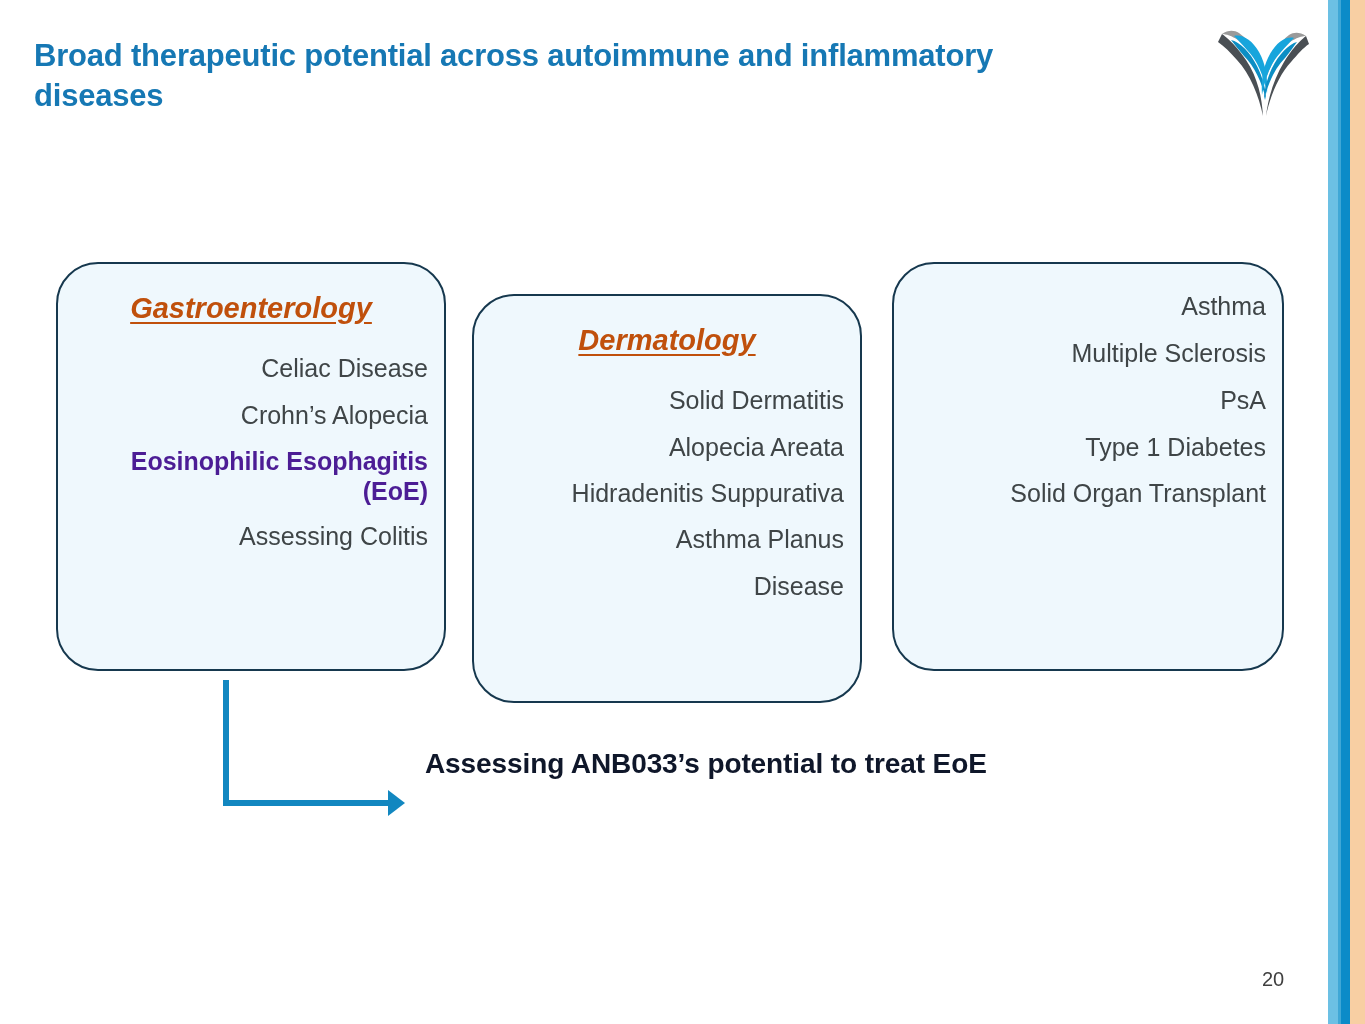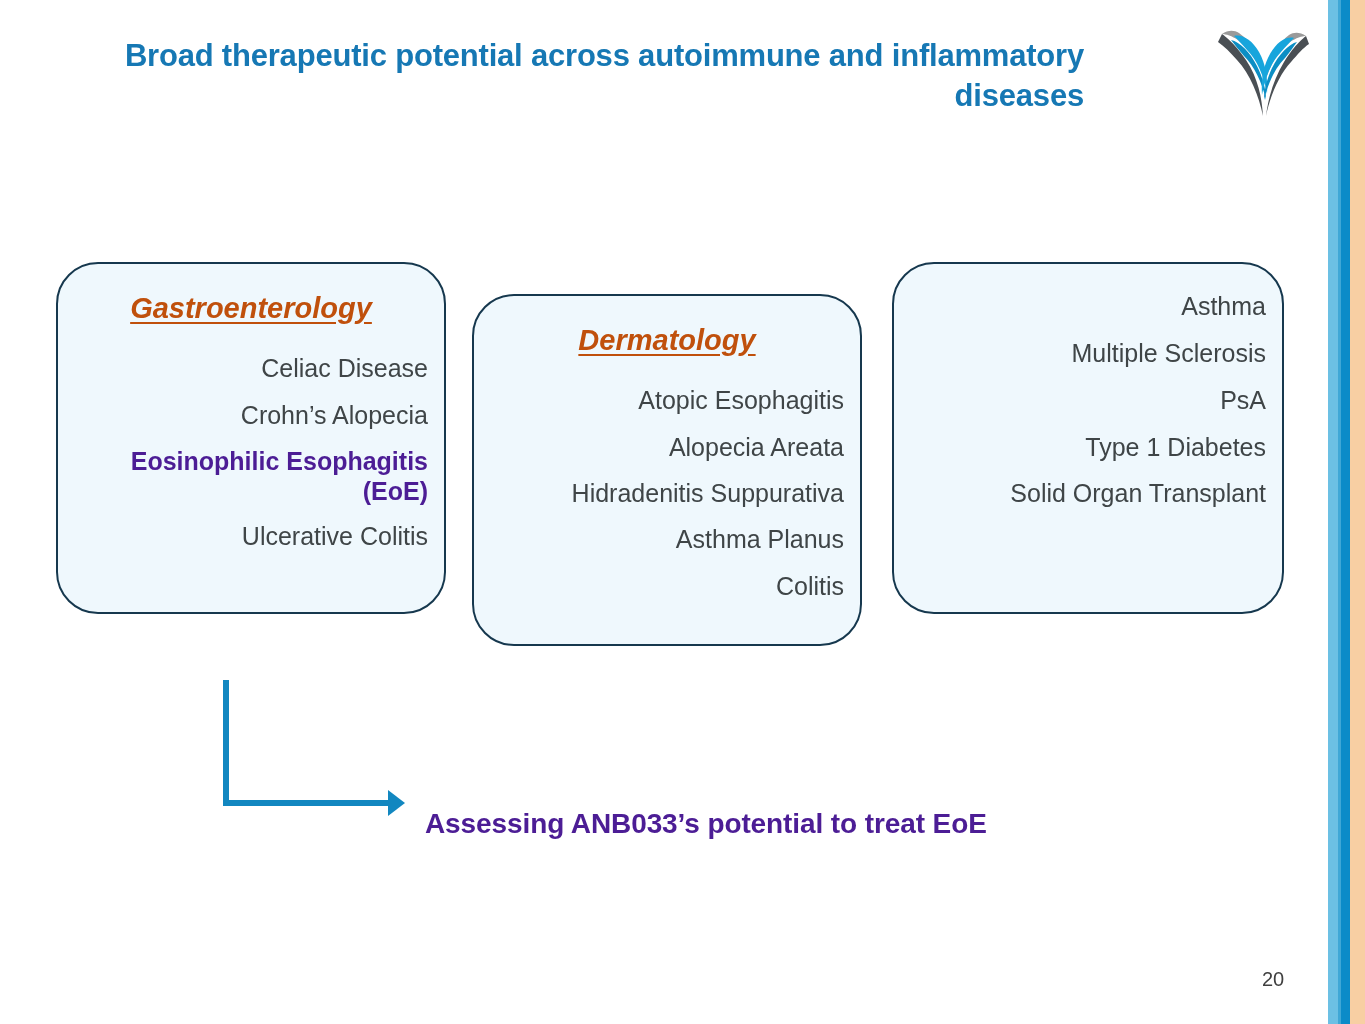--- a/index.html
+++ b/index.html
@@ -36,37 +36,36 @@
   .title {
     position: absolute;
     left: 34px;
     top: 36px;
     width: 1050px;
     color: #1678B4;
     font-size: 31px;
     font-weight: bold;
     line-height: 40px;
     letter-spacing: -0.2px;
-    text-align: right;
   }
 
   
   .logo {
     position: absolute;
     left: 1212px;
     top: 12px;
     width: 104px;
     height: 112px;
   }
 
   
   .box {
     position: absolute;
     top: 262px;
-    height: 352px;
+    height: 409px;
     background: #EFF8FD;
     border: 2px solid #16384E;
     border-radius: 42px;
     box-sizing: border-box;
     padding-top: 26px;
   }
   .box-1 { left: 56px;  width: 390px; }
   .box-2 { left: 472px; width: 390px; margin-top: 32px; }
   .box-3 { left: 892px; width: 392px; }
 
@@ -108,22 +107,22 @@
     top: 670px;
     width: 230px;
     height: 160px;
     overflow: visible;
   }
 
   
   .caption {
     position: absolute;
     left: 425px;
-    top: 808px;
-    color: #4c1d95;
+    top: 748px;
+    color: #0f172a;
     font-size: 28px;
     font-weight: bold;
     white-space: nowrap;
     letter-spacing: -0.1px;
   }
 
   
   .page-number {
     position: absolute;
     left: 1262px;
@@ -161,32 +160,32 @@
       <path d="M85 30 C 77 32, 67 42, 60 56 C 55 67, 52 78, 52 88 C 56 71, 63 56, 73 46 C 78 40, 82 34, 85 30 Z" fill="#0C8EC4"></path>
     </svg>
   </div>
 
   <div class="box box-1">
     <div class="box-heading italic">Gastroenterology</div>
     <ul class="box-list">
       <li>Celiac Disease</li>
       <li>Crohn’s Alopecia</li>
       <li class="emphasis two-line">Eosinophilic Esophagitis (EoE)</li>
-      <li>Ulcerative Colitis</li>
+      <li>Assessing Colitis</li>
     </ul>
   </div>
 
   <div class="box box-2">
     <div class="box-heading italic">Dermatology</div>
     <ul class="box-list">
-      <li>Atopic Esophagitis</li>
+      <li>Solid Dermatitis</li>
       <li>Alopecia Areata</li>
       <li class="two-line">Hidradenitis Suppurativa</li>
       <li>Asthma Planus</li>
-      <li>Colitis</li>
+      <li>Disease</li>
     </ul>
   </div>
 
   <div class="box box-3">
     <ul class="box-list">
       <li>Asthma</li>
       <li>Multiple Sclerosis</li>
       <li>PsA</li>
       <li>Type 1 Diabetes</li>
       <li class="two-line">Solid Organ Transplant</li>

